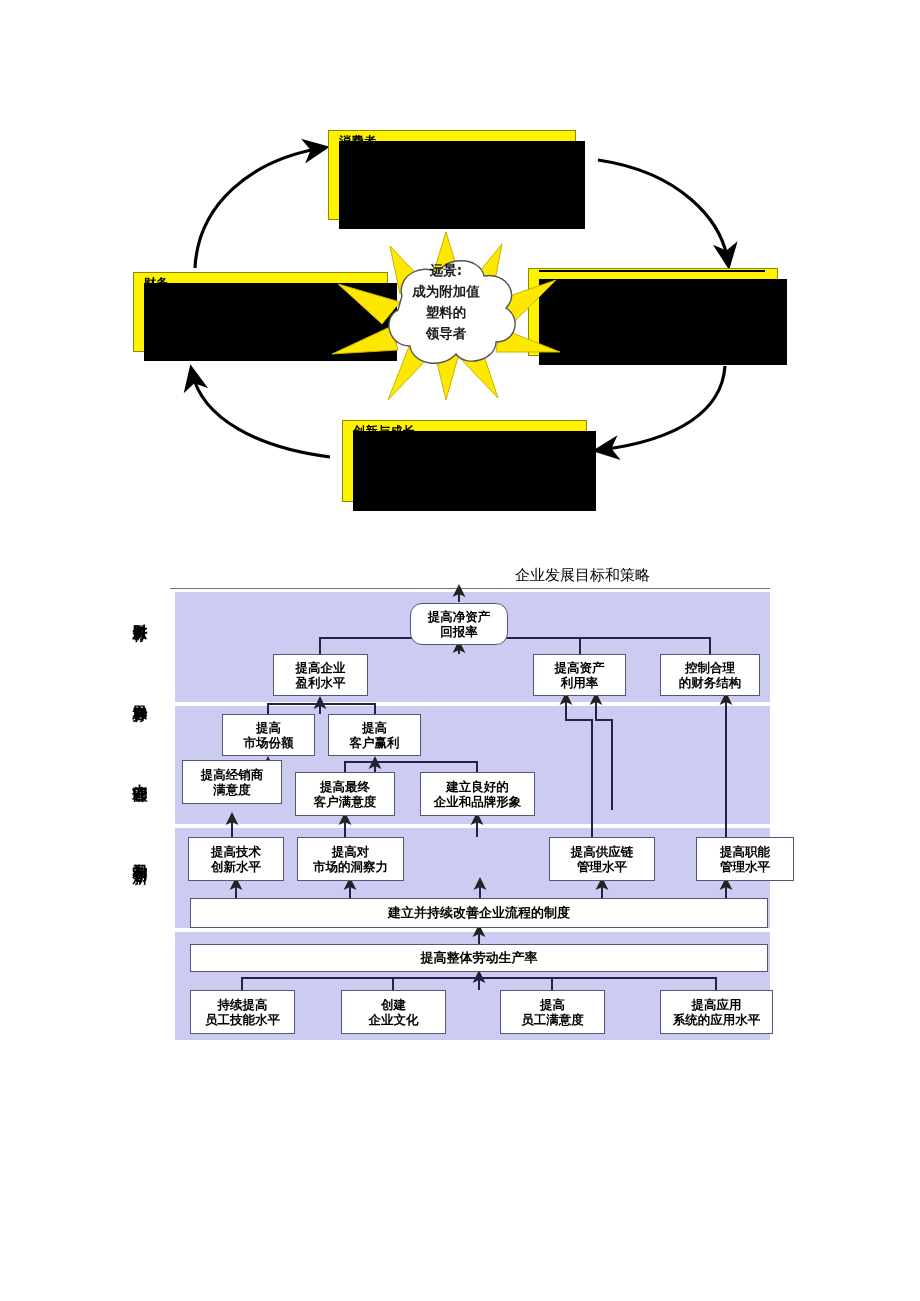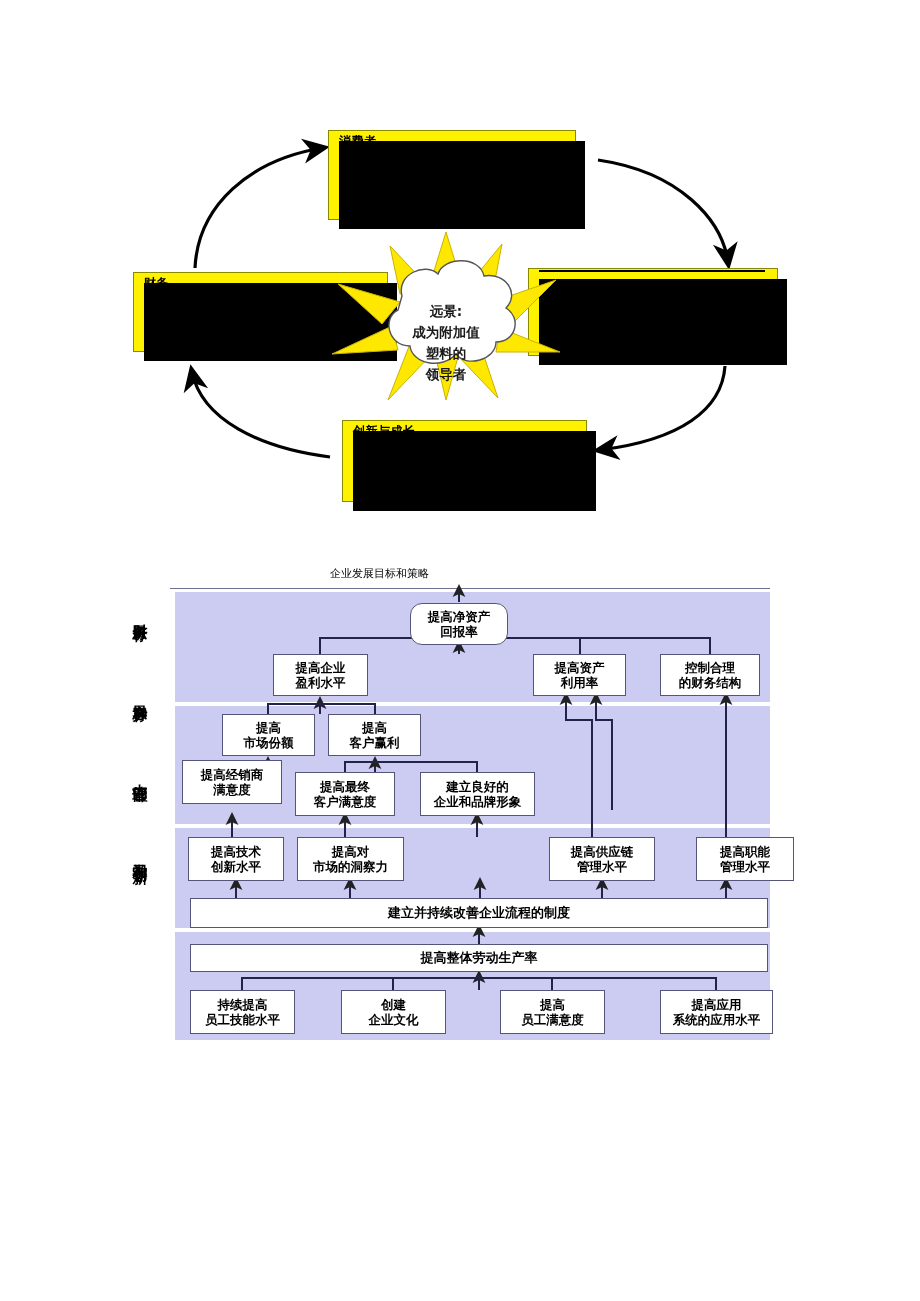--- a/index.html
+++ b/index.html
@@ -24,26 +24,26 @@
   #box-customer{left:328px;top:130px;width:248px;height:90px;}
   #box-finance{left:133px;top:272px;width:255px;height:80px;}
   #box-internal{left:528px;top:268px;width:250px;height:88px;}
   #box-learning{left:342px;top:420px;width:245px;height:82px;}
 
   
   #vision{position:absolute;left:330px;top:232px;width:232px;height:168px;z-index:9;}
   #vision svg{position:absolute;left:0;top:0;}
   #vision .vtext{position:absolute;left:0;top:28px;width:232px;text-align:center;
       font-size:13.5px;line-height:1.55;font-weight:bold;color:#1a1a1a;z-index:3;
-      overflow:hidden;height:100px;margin-top:41px;}
+      overflow:hidden;height:100px;}
 
   
   #bsc{position:absolute;left:0;top:560px;width:920px;height:480px;}
-  #bsc-title{position:absolute;left:330px;top:566px;width:320px;text-align:left;
-             font-size:11px;font-family:"DejaVu Serif","Liberation Serif",serif;}
+  #bsc-title{position:absolute;left:330px;top:566px;width:320px;text-align:right;
+             font-size:15px;font-family:"DejaVu Serif","Liberation Serif",serif;}
   #bsc-rule{position:absolute;left:170px;top:588px;width:600px;border-top:1px solid #6f6f8f;}
 
   .band{position:absolute;background:#ccccf2;}
   #band-fin{left:175px;top:592px;width:595px;height:110px;}
   #band-cust{left:175px;top:706px;width:595px;height:118px;}
   #band-int{left:175px;top:828px;width:595px;height:100px;}
   #band-learn{left:175px;top:932px;width:595px;height:108px;}
 
   .vlabel{position:absolute;left:130px;font-size:15px;font-weight:bold;
           writing-mode:vertical-rl;text-orientation:upright;letter-spacing:1px;

